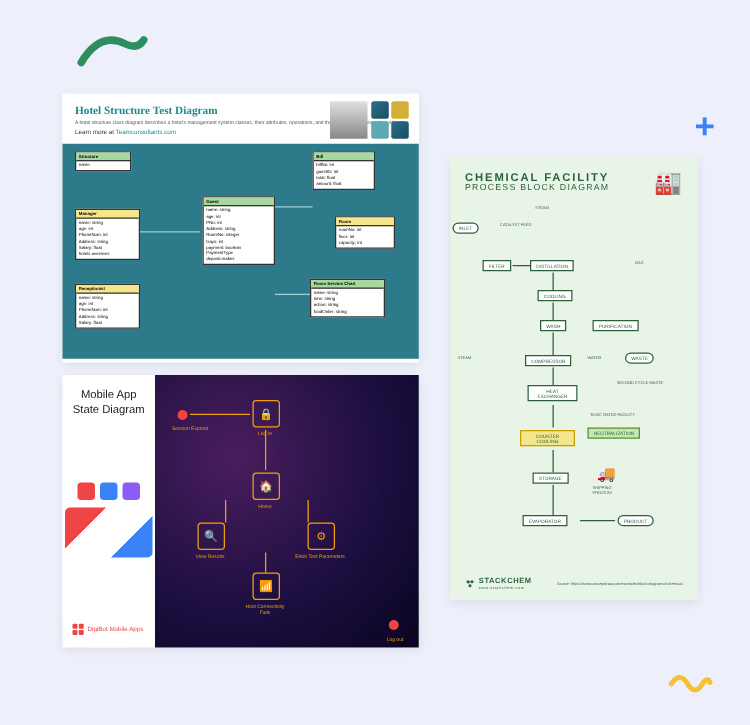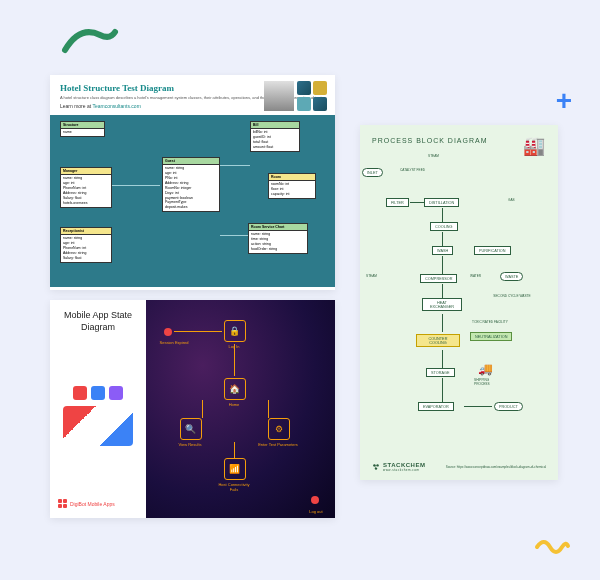--- a/index.html
+++ b/index.html
@@ -37,21 +37,21 @@
 .ub-manager { top: 52px; left: 10px; width: 52px; }
 .ub-reception { top: 112px; left: 10px; width: 52px; }
 .ub-guest { top: 42px; left: 112px; width: 58px; }
 .ub-bill { top: 6px; left: 200px; width: 50px; }
 .ub-room { top: 58px; left: 218px; width: 48px; }
 .ub-roomserv { top: 108px; left: 198px; width: 60px; }
 .conn { position: absolute; background: #a0d0d8; }
 
 
 .mobile-wrap { display: flex; height: 100%; }
-.mobile-side { width: 96px; background: #fff; padding: 10px 8px; display: flex; flex-direction: column; border-radius: 24px; }
+.mobile-side { width: 74px; background: #fff; padding: 10px 8px; display: flex; flex-direction: column; border-radius: 24px; }
 .mobile-title { font-size: 9px; font-weight: 500; color: #222; text-align: center; line-height: 1.3; }
 .mobile-illus { flex: 1; display: flex; flex-direction: column; align-items: center; justify-content: center; gap: 6px; }
 .illus-icons { display: flex; gap: 4px; }
 .illus-ico { width: 14px; height: 14px; border-radius: 3px; }
 .illus-people { width: 70px; height: 40px; background: linear-gradient(135deg,#ef4444 30%,#fff 30%,#fff 70%,#3b82f6 70%); border-radius: 4px; }
 .mobile-brand { font-size: 5px; color: #ef4444; display: flex; align-items: center; gap: 3px; margin-top: auto; }
 .brand-dots { display: grid; grid-template-columns: repeat(2,4px); gap: 1px; }
 .brand-dots div { width: 4px; height: 4px; background: #ef4444; border-radius: 1px; }
 .mobile-main { flex: 1; background: radial-gradient(ellipse at 30% 30%, #4a1e5e, #1a0e3e 60%, #0a0520); position: relative; }
 .state { position: absolute; width: 22px; height: 22px; border: 1px solid #f59e0b; border-radius: 3px; display: flex; align-items: center; justify-content: center; font-size: 9px; }
@@ -209,20 +209,21 @@
       <div class="arrow" style="top:44px;left:88px;width:1px;height:32px"></div>
       <div class="arrow" style="top:100px;left:56px;width:1px;height:18px"></div>
       <div class="arrow" style="top:100px;left:122px;width:1px;height:18px"></div>
       <div class="arrow" style="top:142px;left:88px;width:1px;height:16px"></div>
     </div>
   </div>
 </div>
 
 <div class="card card-chem">
   <div class="chem-head">
+    <div class="chem-title1">CHEMICAL FACILITY</div>
     <div class="chem-title2">PROCESS BLOCK DIAGRAM</div>
     <div class="chem-icon">🏭</div>
   </div>
   <div class="chem-body">
     <div class="chem-label" style="top:4px;left:68px">STEAM</div>
     <div class="chem-node oval" style="top:18px;left:2px">INLET</div>
     <div class="chem-label" style="top:18px;left:40px">CATALYST FEED</div>
     <div class="chem-node" style="top:48px;left:26px">FILTER</div>
     <div class="chem-node" style="top:48px;left:64px">DISTILLATION</div>
     <div class="chem-label" style="top:48px;left:148px">GAS</div>

